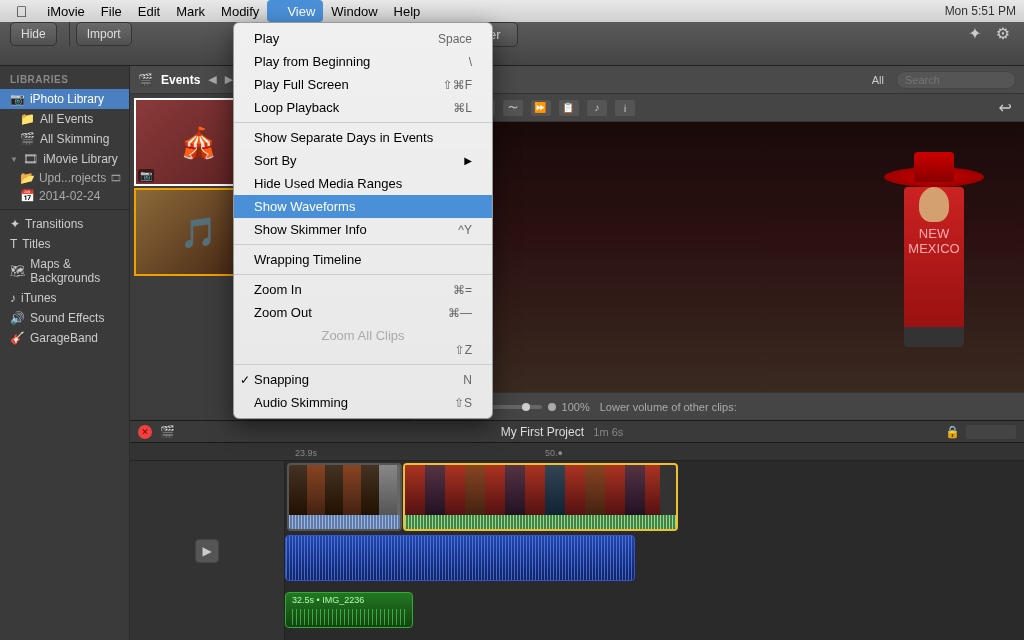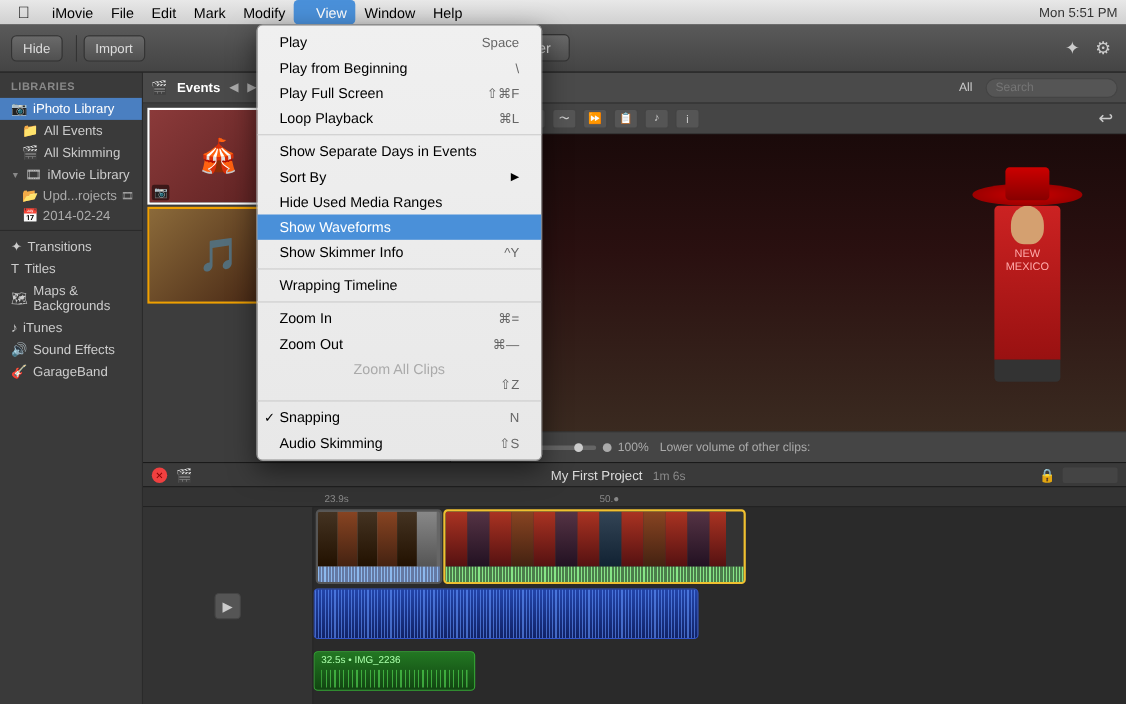--- a/index.html
+++ b/index.html
@@ -50,21 +50,21 @@
       gap: 6px;
       font-size: 12px;
       color: #333;
     }
 
     
     #toolbar {
       height: 44px;
       background: linear-gradient(to bottom, #5a5a5a, #444);
       display: flex;
-      align-items: center;
+      align-items: flex-start;
       padding: 0 10px;
       border-bottom: 1px solid #222;
       position: relative;
     }
     .toolbar-btn {
       color: #ddd;
       font-size: 12px;
       cursor: pointer;
       padding: 4px 10px;
       border-radius: 5px;
@@ -725,21 +725,21 @@
             <div style="width:100%;height:100%;background:linear-gradient(180deg,#1a0a0a 0%,#2a1010 40%,#3a2a20 100%);display:flex;align-items:center;justify-content:flex-end;padding-right:40px;">
               <div style="display:flex;flex-direction:column;align-items:center;">
 
                 <div style="width:100px;height:20px;background:radial-gradient(ellipse,#cc0000,#880000);border-radius:50%;position:relative;">
                   <div style="width:40px;height:30px;background:linear-gradient(180deg,#cc0000,#880000);margin:0 auto;border-radius:4px;transform:translateY(-15px);"></div>
                 </div>
 
                 <div style="width:60px;height:140px;background:linear-gradient(180deg,#cc2222,#991111);border-radius:4px 4px 0 0;margin-top:0px;">
 
                   <div style="width:30px;height:35px;background:#d4a070;border-radius:50% 50% 40% 40%;margin:0 auto;"></div>
-                  <div style="text-align:center;font-size:10px;color:#ffaaaa;margin-top:4px;">NEW MEXICO</div>
+                  <div style="text-align:center;font-size:13px;color:#ffaaaa;margin-top:4px;">NEW MEXICO</div>
                 </div>
                 <div style="width:60px;height:20px;background:#333;border-radius:0 0 4px 4px;"></div>
               </div>
             </div>
           </div>
         </div>
 
         <div id="viewer-footer">
           <div class="auto-btn">Auto</div>
           <span class="vol-icon">🔊</span>
@@ -815,21 +815,21 @@
             </div>
           </div>
 
           <div class="audio-track-row" style="height:55px;position:relative;">
             <div class="audio-clip audio-clip-blue" style="left:0;width:350px;top:2px;">
               <div style="width:100%;height:100%;background:repeating-linear-gradient(90deg,rgba(100,150,255,0.6) 0px,rgba(100,150,255,0.6) 1px,transparent 1px,transparent 3px);"></div>
             </div>
           </div>
 
           <div style="position:relative;height:44px;">
-            <div class="green-clip" style="left:0;width:147px;top:4px;">
+            <div class="green-clip" style="left:0;width:128px;top:4px;">
               <div style="display:flex;flex-direction:column;width:100%;">
                 <span style="font-size:9px;color:#aaffaa;white-space:nowrap;">32.5s • IMG_2236</span>
                 <div class="green-wave"></div>
               </div>
             </div>
           </div>
         </div>
       </div>
     </div>
   </div>

